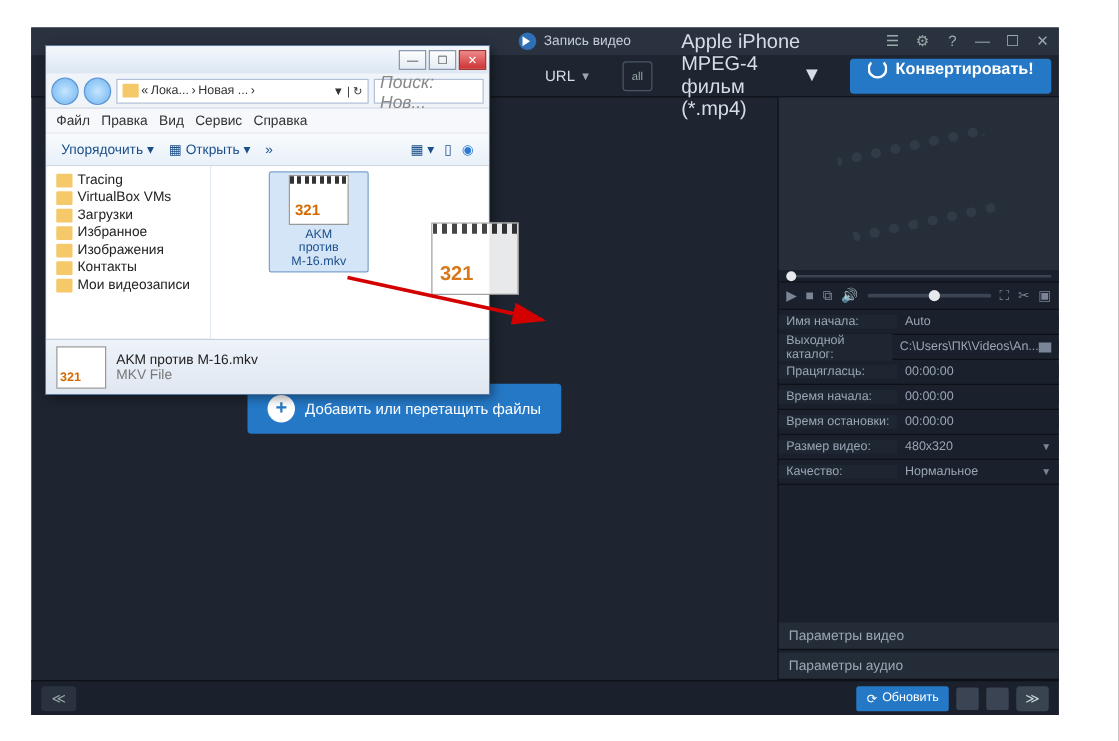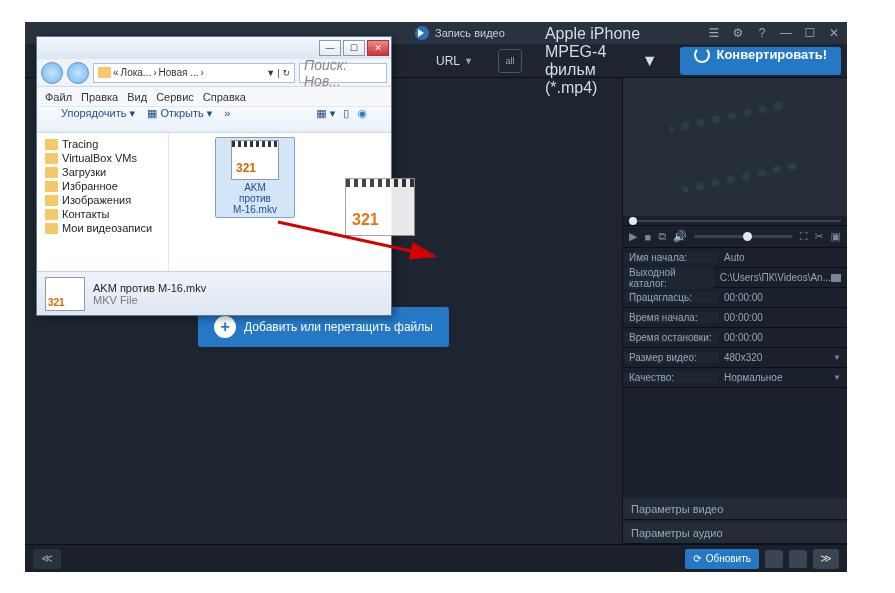--- a/index.html
+++ b/index.html
@@ -49,21 +49,21 @@
 .explorer{position:absolute;left:36px;top:36px;width:356px;height:280px;background:#fff;border:1px solid #5a7aa0;box-shadow:2px 2px 8px rgba(0,0,0,.4);display:flex;flex-direction:column}
 .etitle{height:22px;background:linear-gradient(#f4f8fc,#dce6f2);display:flex;align-items:center;justify-content:flex-end;padding:0 2px}
 .wbtn{width:22px;height:16px;border:1px solid #8a9ab0;margin-left:2px;font-size:9px;display:flex;align-items:center;justify-content:center;color:#333;background:linear-gradient(#fdfdfd,#e4ecf5)}
 .wbtn.close{background:linear-gradient(#e88,#c33);color:#fff;border-color:#a33}
 .enav{height:28px;background:#f0f4f9;display:flex;align-items:center;padding:0 4px;gap:4px;border-bottom:1px solid #d0d8e2}
 .navarrow{width:22px;height:22px;border-radius:50%;background:radial-gradient(#c5e5ff,#6fb5f0);border:1px solid #5a95d5}
 .bc{flex:1;height:20px;border:1px solid #b0c0d8;background:#fff;display:flex;align-items:center;font-size:10px;color:#333;padding:0 4px;gap:2px}
 .bc span{white-space:nowrap}
 .search{width:88px;height:20px;border:1px solid #b0c0d8;background:#fff;font-size:14px;font-style:italic;color:#888;padding:0 4px;display:flex;align-items:center}
 .emenu{height:20px;background:#f6f8fb;display:flex;align-items:center;gap:9px;padding:0 8px;font-size:11px;color:#333;border-bottom:1px solid #e2e8f0}
-.etool{height:26px;background:linear-gradient(#f8fbfe,#e8f0f8);display:flex;align-items:flex-start;gap:12px;padding:0 24px;font-size:11px;color:#1b4f8a;border-bottom:1px solid #d0d8e2}
+.etool{height:26px;background:linear-gradient(#f8fbfe,#e8f0f8);display:flex;align-items:center;gap:12px;padding:0 12px;font-size:11px;color:#1b4f8a;border-bottom:1px solid #d0d8e2}
 .etool .org{color:#1b4f8a}
 .etool .right{margin-left:auto;display:flex;gap:8px}
 .ebody{flex:1;display:flex;overflow:hidden}
 .etree{width:132px;background:#fff;border-right:1px solid #e2e8f0;font-size:11px;color:#222;padding:4px 0;overflow:hidden}
 .titem{display:flex;align-items:center;gap:4px;padding:1px 8px}
 .tfolder{width:13px;height:11px;background:#f5c96a;border-radius:1px}
 .eview{flex:1;background:#fff;position:relative;padding:6px}
 .filetile{position:absolute;left:46px;top:4px;width:80px;text-align:center;font-size:10px;color:#1b4f8a}
 .filetile .sel{border:1px solid #7da2ce;background:#d5e5f8;border-radius:2px;padding:2px}
 .vi{width:48px;height:40px;margin:0 auto 2px;background:#fff;border:1px solid #999;position:relative}

